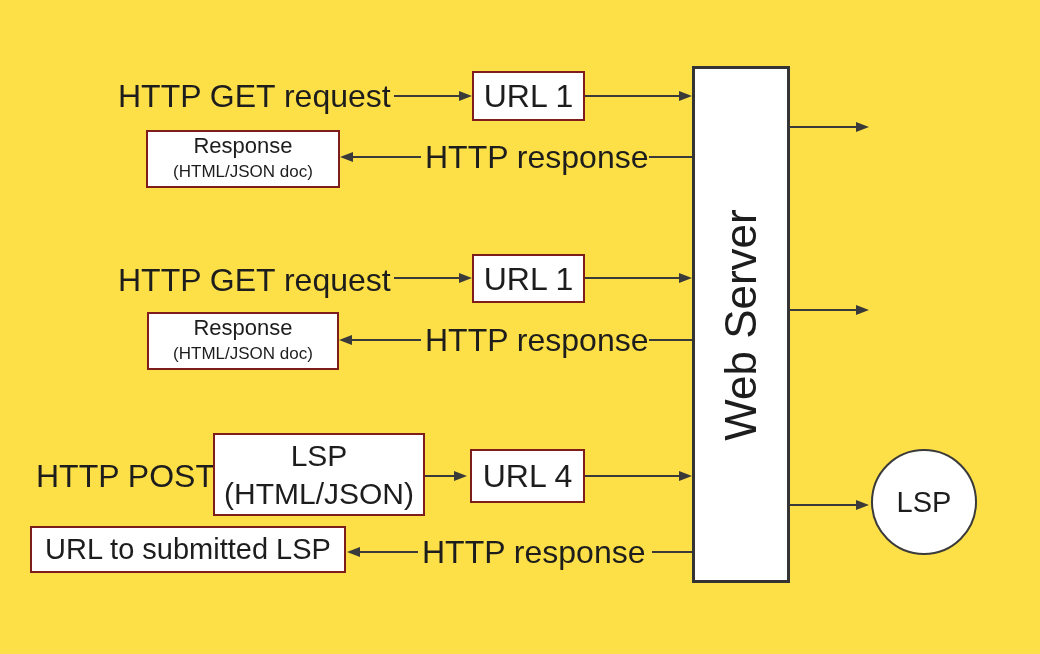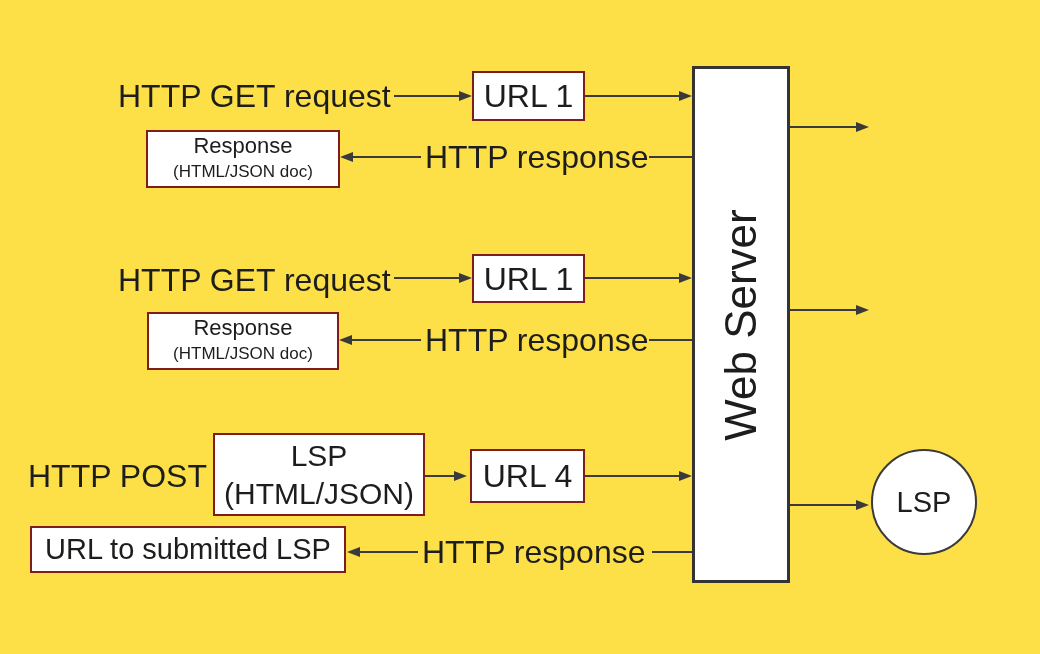--- a/index.html
+++ b/index.html
@@ -119,21 +119,21 @@
 
   <div class="box smallbox" style="left:147px; top:312px; width:192px; height:58px;">
     <div class="l1">Response</div>
     <div class="l2">(HTML/JSON doc)</div>
   </div>
   <div class="arr-l" style="left:339px; top:335px;"></div>
   <div class="hline" style="left:352px; top:339px; width:69px;"></div>
   <div class="label big" style="left:425px; top:324px;">HTTP response</div>
   <div class="hline" style="left:649px; top:339px; width:44px;"></div>
 
-  <div class="label big" style="left:28px; top:460px;">HTTP POST</div>
+  <div class="label big" style="left:36px; top:460px;">HTTP POST</div>
   <div class="box payload" style="left:213px; top:433px; width:212px; height:83px;">
     <div class="l1">LSP</div>
     <div class="l2">(HTML/JSON)</div>
   </div>
   <div class="hline" style="left:425px; top:475px; width:30px;"></div>
   <div class="arr-r" style="left:454px; top:471px;"></div>
 
   <div class="box" style="left:470px; top:449px; width:115px; height:54px;">
     <div class="l1">URL 4</div>
   </div>

